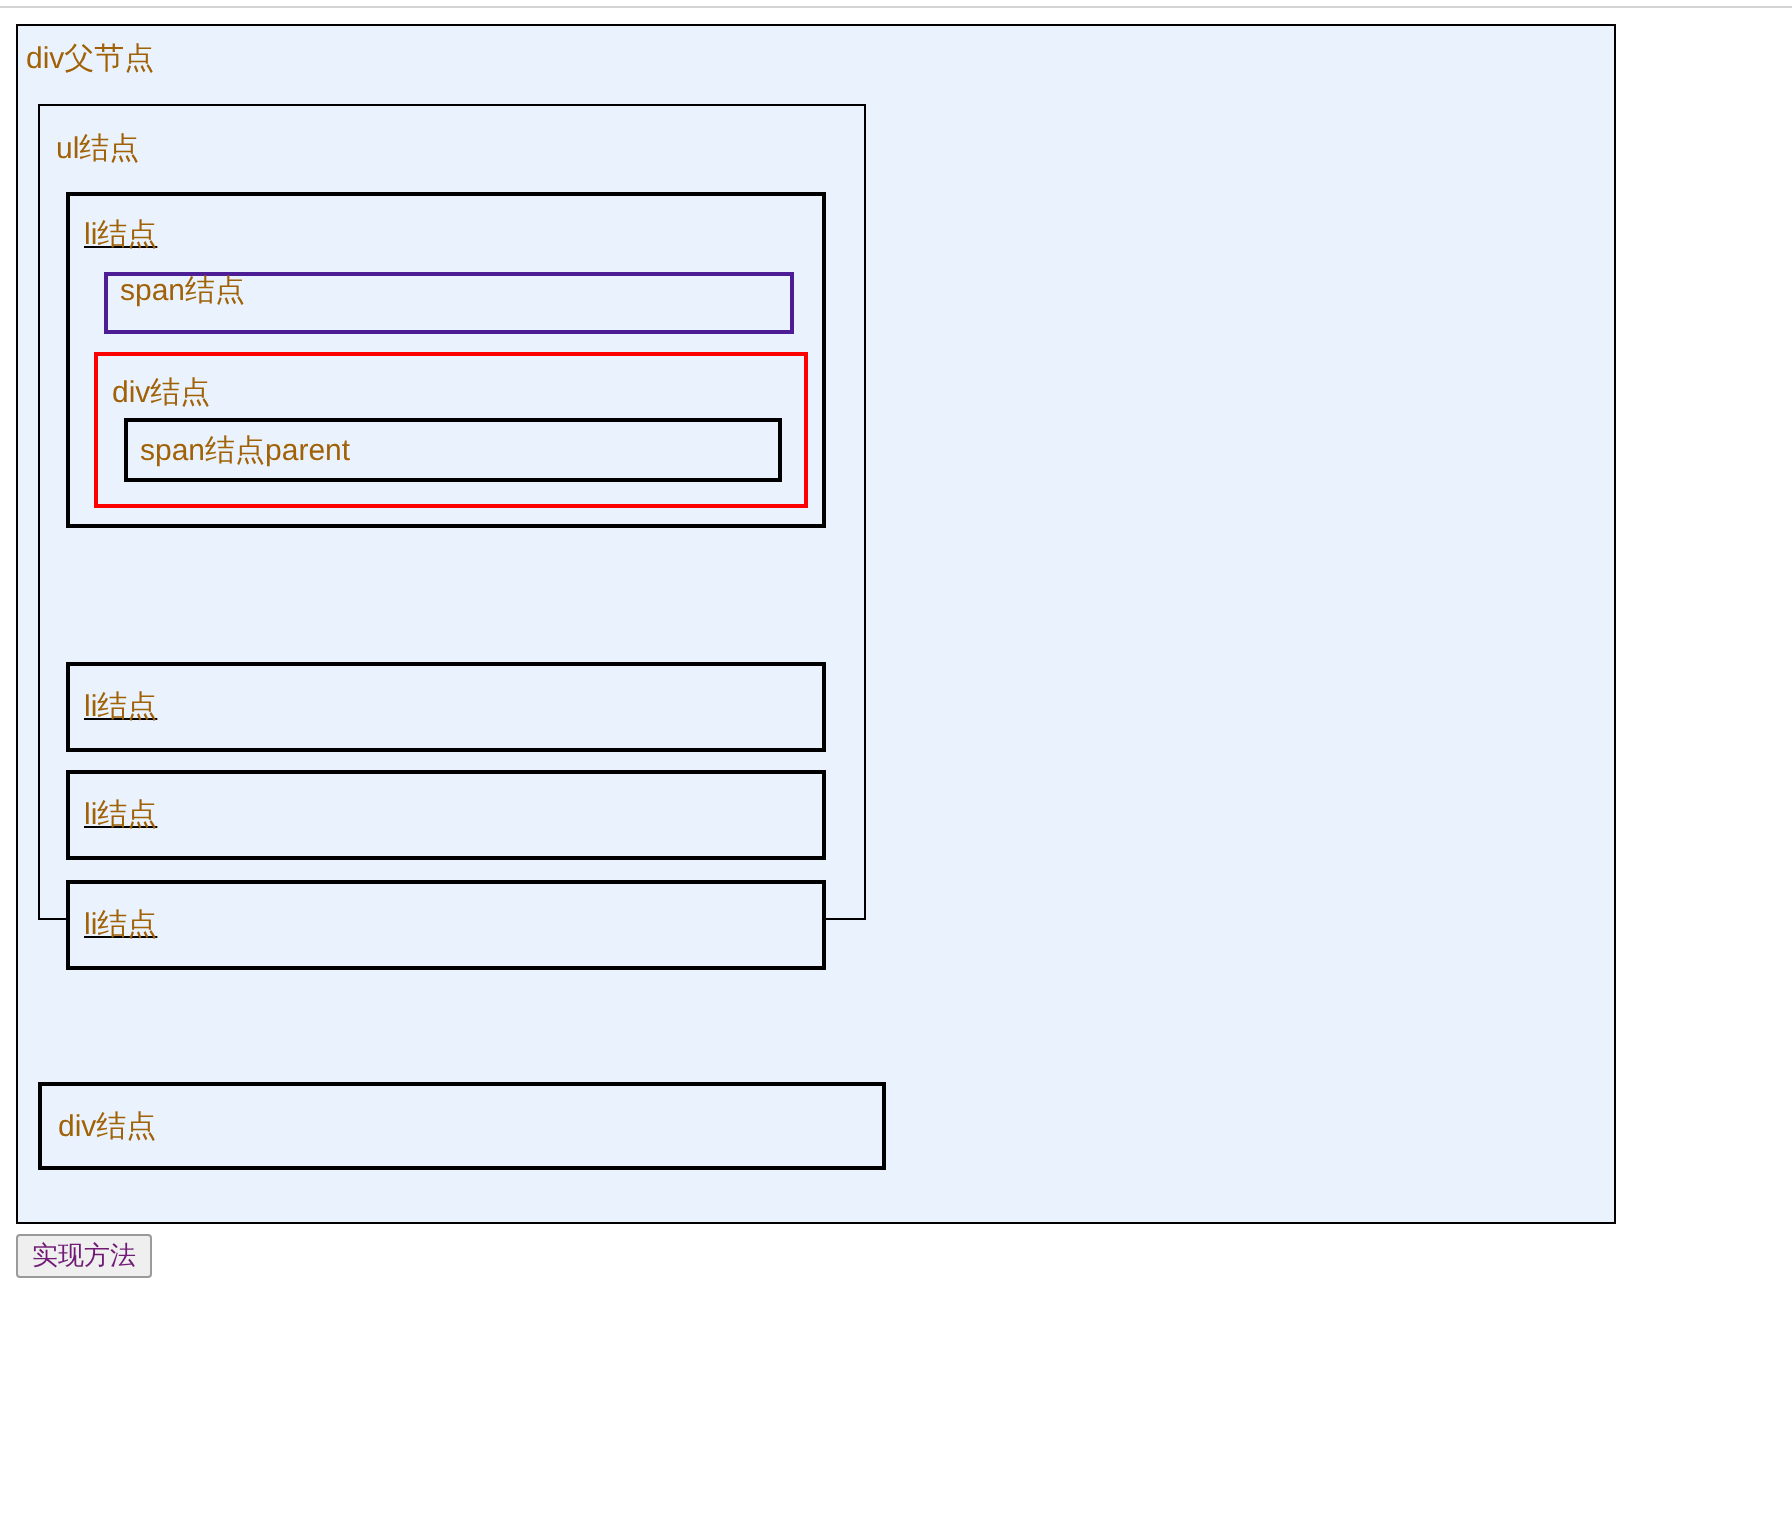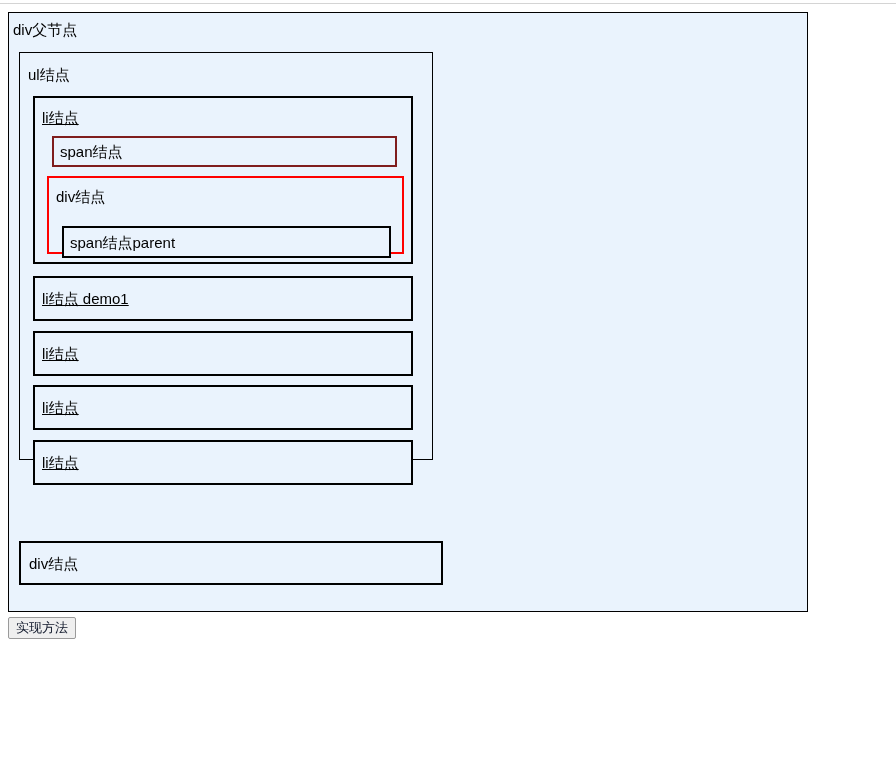--- a/index.html
+++ b/index.html
@@ -36,21 +36,21 @@
     height: 600px;
     box-sizing: border-box;
     border: 1px solid #000000;
     background: #eaf3fd;
     padding: 0;
   }
   .node-label {
     display: block;
     line-height: 1;
     font-size: 15px;
-    color: #000000;
+    color: #a16207;
     white-space: nowrap;
   }
   .parent-div > .node-label {
     margin: 9px 0 0 4px;
   }
 
   
   .ul-node {
     position: absolute;
     left: 10px;
@@ -96,24 +96,23 @@
   .li-5 { top: 387px; }
 
   
   .span-node {
     position: absolute;
     left: 17px;
     top: 38px;
     width: 345px;
     height: 31px;
     box-sizing: border-box;
-    border: 2px solid #7f1d1d;
-    background: #eaf3fd;
-    display: flex;
-    align-items: center;
+    border: 2px solid #4c1d95;
+    background: #eaf3fd;
+    display: flex;
   }
   .span-node > .node-label {
     margin-left: 6px;
   }
 
   
   .div-node-red {
     position: absolute;
     left: 12px;
     top: 78px;
@@ -122,21 +121,21 @@
     box-sizing: border-box;
     border: 2px solid #ff0000;
     background: #eaf3fd;
   }
   .div-node-red > .node-label {
     margin: 11px 0 0 7px;
   }
   .span-node-parent {
     position: absolute;
     left: 13px;
-    top: 48px;
+    top: 31px;
     width: 329px;
     height: 32px;
     box-sizing: border-box;
     border: 2px solid #000000;
     background: #eaf3fd;
     display: flex;
     align-items: center;
   }
   .span-node-parent > .node-label {
     margin-left: 6px;
@@ -160,21 +159,21 @@
   }
 
   
   .action-button {
     position: absolute;
     left: 8px;
     top: 617px;
     font-family: "Liberation Sans", "DejaVu Sans", sans-serif;
     font-size: 13px;
     line-height: 1;
-    color: #0f172a;
+    color: #701a75;
     background: #efefef;
     border: 1px solid #9a9a9a;
     border-radius: 2px;
     padding: 3px 7px 4px 7px;
     cursor: default;
   }
 </style>
 </head>
 <body>
 
@@ -195,23 +194,20 @@
 
       <div class="div-node-red">
         <span class="node-label">div结点</span>
 
         <div class="span-node-parent">
           <span class="node-label">span结点parent</span>
         </div>
       </div>
     </div>
 
-    <div class="li-node plain li-2">
-      <span class="node-label">li结点 demo1</span>
-    </div>
 
     <div class="li-node plain li-3">
       <span class="node-label">li结点</span>
     </div>
 
     <div class="li-node plain li-4">
       <span class="node-label">li结点</span>
     </div>
 
     <div class="li-node plain li-5">

